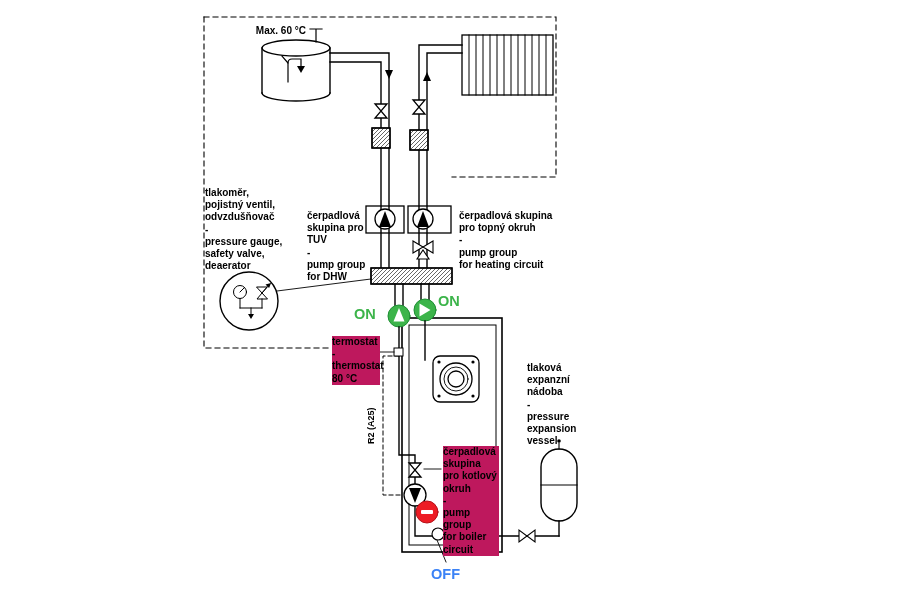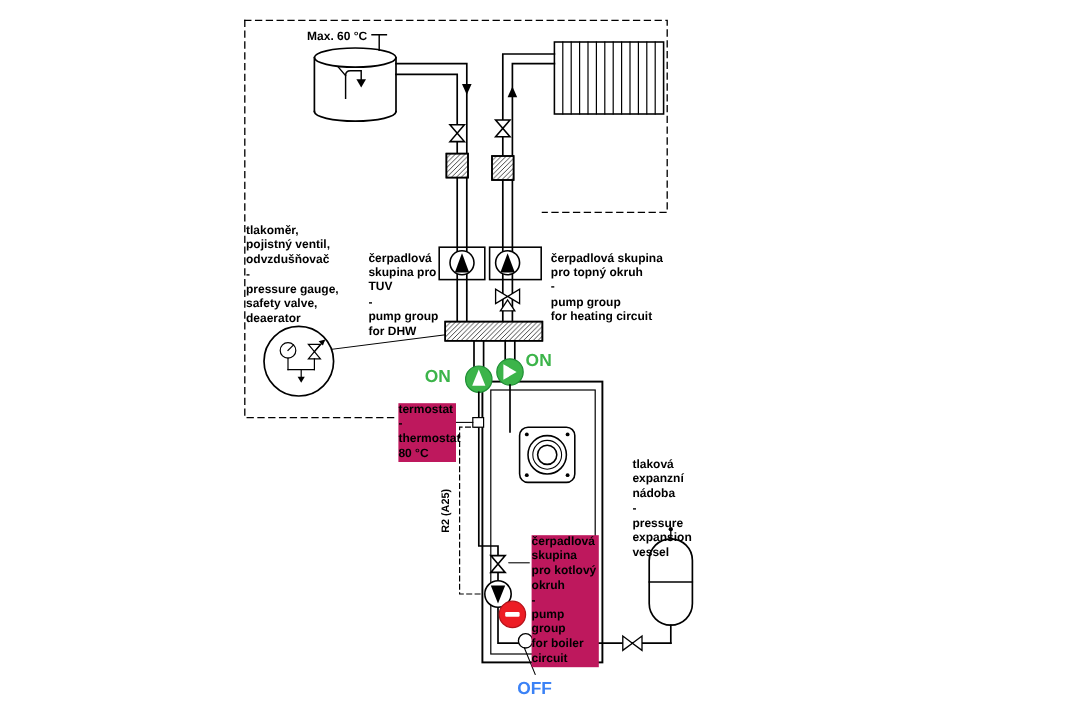--- a/index.html
+++ b/index.html
@@ -220,21 +220,21 @@
 
 <div class="lbl bg" style="left:443px;top:446px;width:56px;">čerpadlová
 skupina
 pro kotlový
 okruh
 -
 pump group
 for boiler
 circuit</div>
 
-<div class="lbl center" style="left:527px;top:382px;width:66px;">tlaková
+<div class="lbl center" style="left:527px;top:362px;width:66px;">tlaková
 expanzní
 nádoba
 -
 pressure
 expansion
 vessel</div>
 
 <div class="lbl big green" style="left:354px;top:307px;">ON</div>
 
 <div class="lbl big green" style="left:438px;top:294px;">ON</div>

